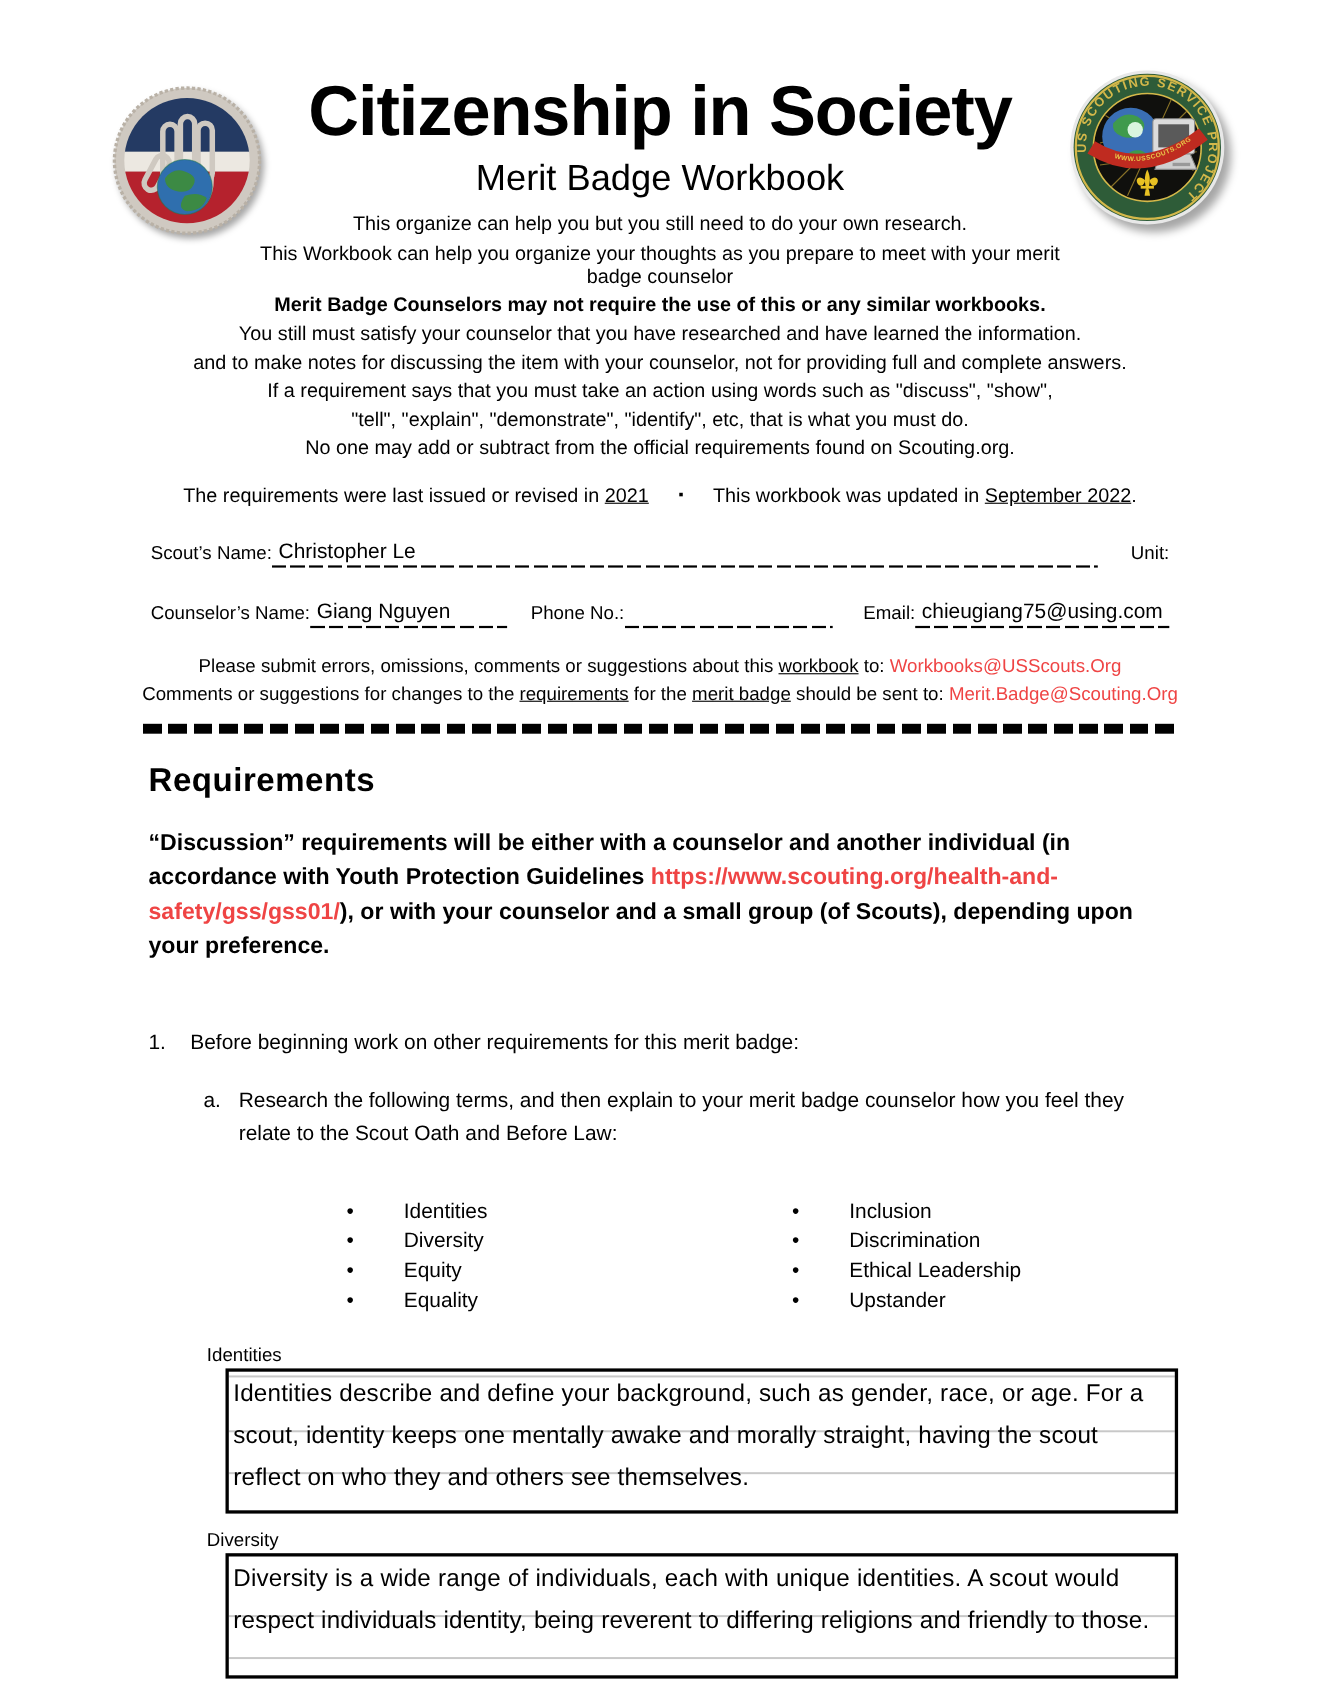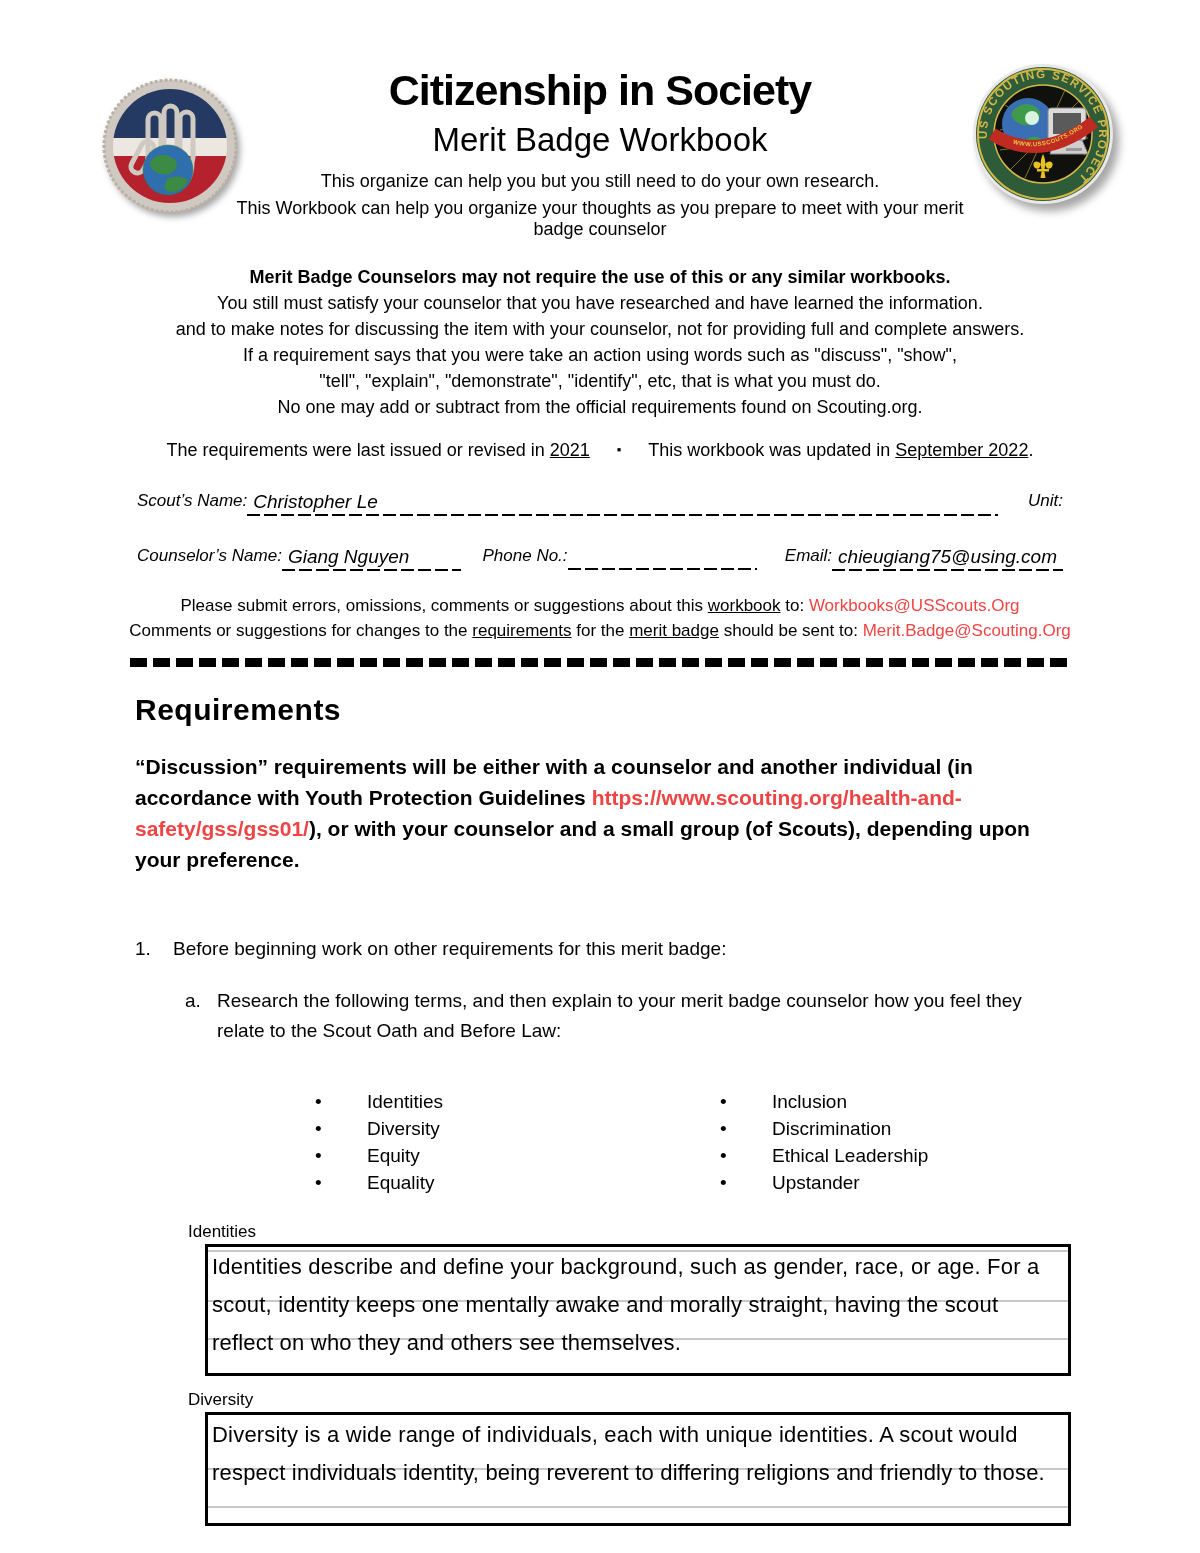--- a/index.html
+++ b/index.html
@@ -10,36 +10,36 @@
   }
   .page { padding:0 65px; }
 
   
   .header { position:relative; height:190px; margin-top:62px; }
   .badge-left { position:absolute; left:35px; top:4px; width:140px; height:165px;
     filter:drop-shadow(3px 4px 3px rgba(0,0,0,0.35)); }
   .logo-right { position:absolute; right:15px; top:-2px; width:150px; height:155px;
     filter:drop-shadow(6px 7px 4px rgba(0,0,0,0.35)); }
   .header-center { text-align:center; padding:6px 150px 0 150px; }
-  .doc-title { font-size:43px; font-weight:bold; letter-spacing:-1px; line-height:1.05; }
+  .doc-title { font-size:64px; font-weight:bold; letter-spacing:-1px; line-height:1.05; }
   .doc-subtitle { font-size:33px; font-weight:normal; margin-top:8px; }
   .intro-line { font-size:18px; margin-top:6px; }
   .intro-line.first { margin-top:12px; }
 
   
   .notice { text-align:center; margin-top:12px; font-size:18px; line-height:26px; }
   .notice .bold-line { font-weight:bold; }
 
   .revision { text-align:center; margin-top:20px; font-size:18px; }
   .revision .u { text-decoration:underline; }
   .revision .sep { display:inline-block; margin:0 22px; font-size:13px; vertical-align:2px; }
 
   
   .form { margin:30px 72px 0 72px; font-size:17px; }
-  .form-row { display:flex; align-items:flex-start; margin-top:0;font-style:italic; }
+  .form-row { display:flex; align-items:center; margin-top:0; }
   .form-row + .form-row { margin-top:30px; }
   .flabel { white-space:nowrap; padding-bottom:2px; }
   .ffield {
     background:repeating-linear-gradient(90deg,#000 0 13px,transparent 13px 17px) left bottom/100% 2px no-repeat;
     padding:0 6px 3px 6px; font-size:19px; white-space:nowrap; min-height:24px;
   }
   .grow { flex:1 1 auto; }
 
   
   .submit { text-align:center; margin-top:22px; font-size:17px; line-height:25px; }
@@ -169,21 +169,21 @@
       <div class="doc-subtitle">Merit Badge Workbook</div>
       <div class="intro-line first">This organize can help you but you still need to do your own research.</div>
       <div class="intro-line">This Workbook can help you organize your thoughts as you prepare to meet with your merit badge counselor</div>
     </div>
   </div>
 
   <div class="notice">
     <div class="bold-line">Merit Badge Counselors may not require the use of this or any similar workbooks.</div>
     <div>You still must satisfy your counselor that you have researched and have learned the information.</div>
     <div>and to make notes for discussing the item with your counselor, not for providing full and complete answers.</div>
-    <div>If a requirement says that you were take an action using words such as "discuss", "show",</div>
+    <div>If a requirement says that you must take an action using words such as "discuss", "show",</div>
     <div>"tell", "explain", "demonstrate", "identify", etc, that is what you must do.</div>
     <div>No one may add or subtract from the official requirements found on Scouting.org.</div>
   </div>
 
   <div class="revision">
     <span>The requirements were last issued or revised in</span>
     <span class="u">2021</span>
     <span class="sep">▪</span>
     <span>This workbook was updated in</span>
     <span class="u">September 2022</span><span>.</span>

